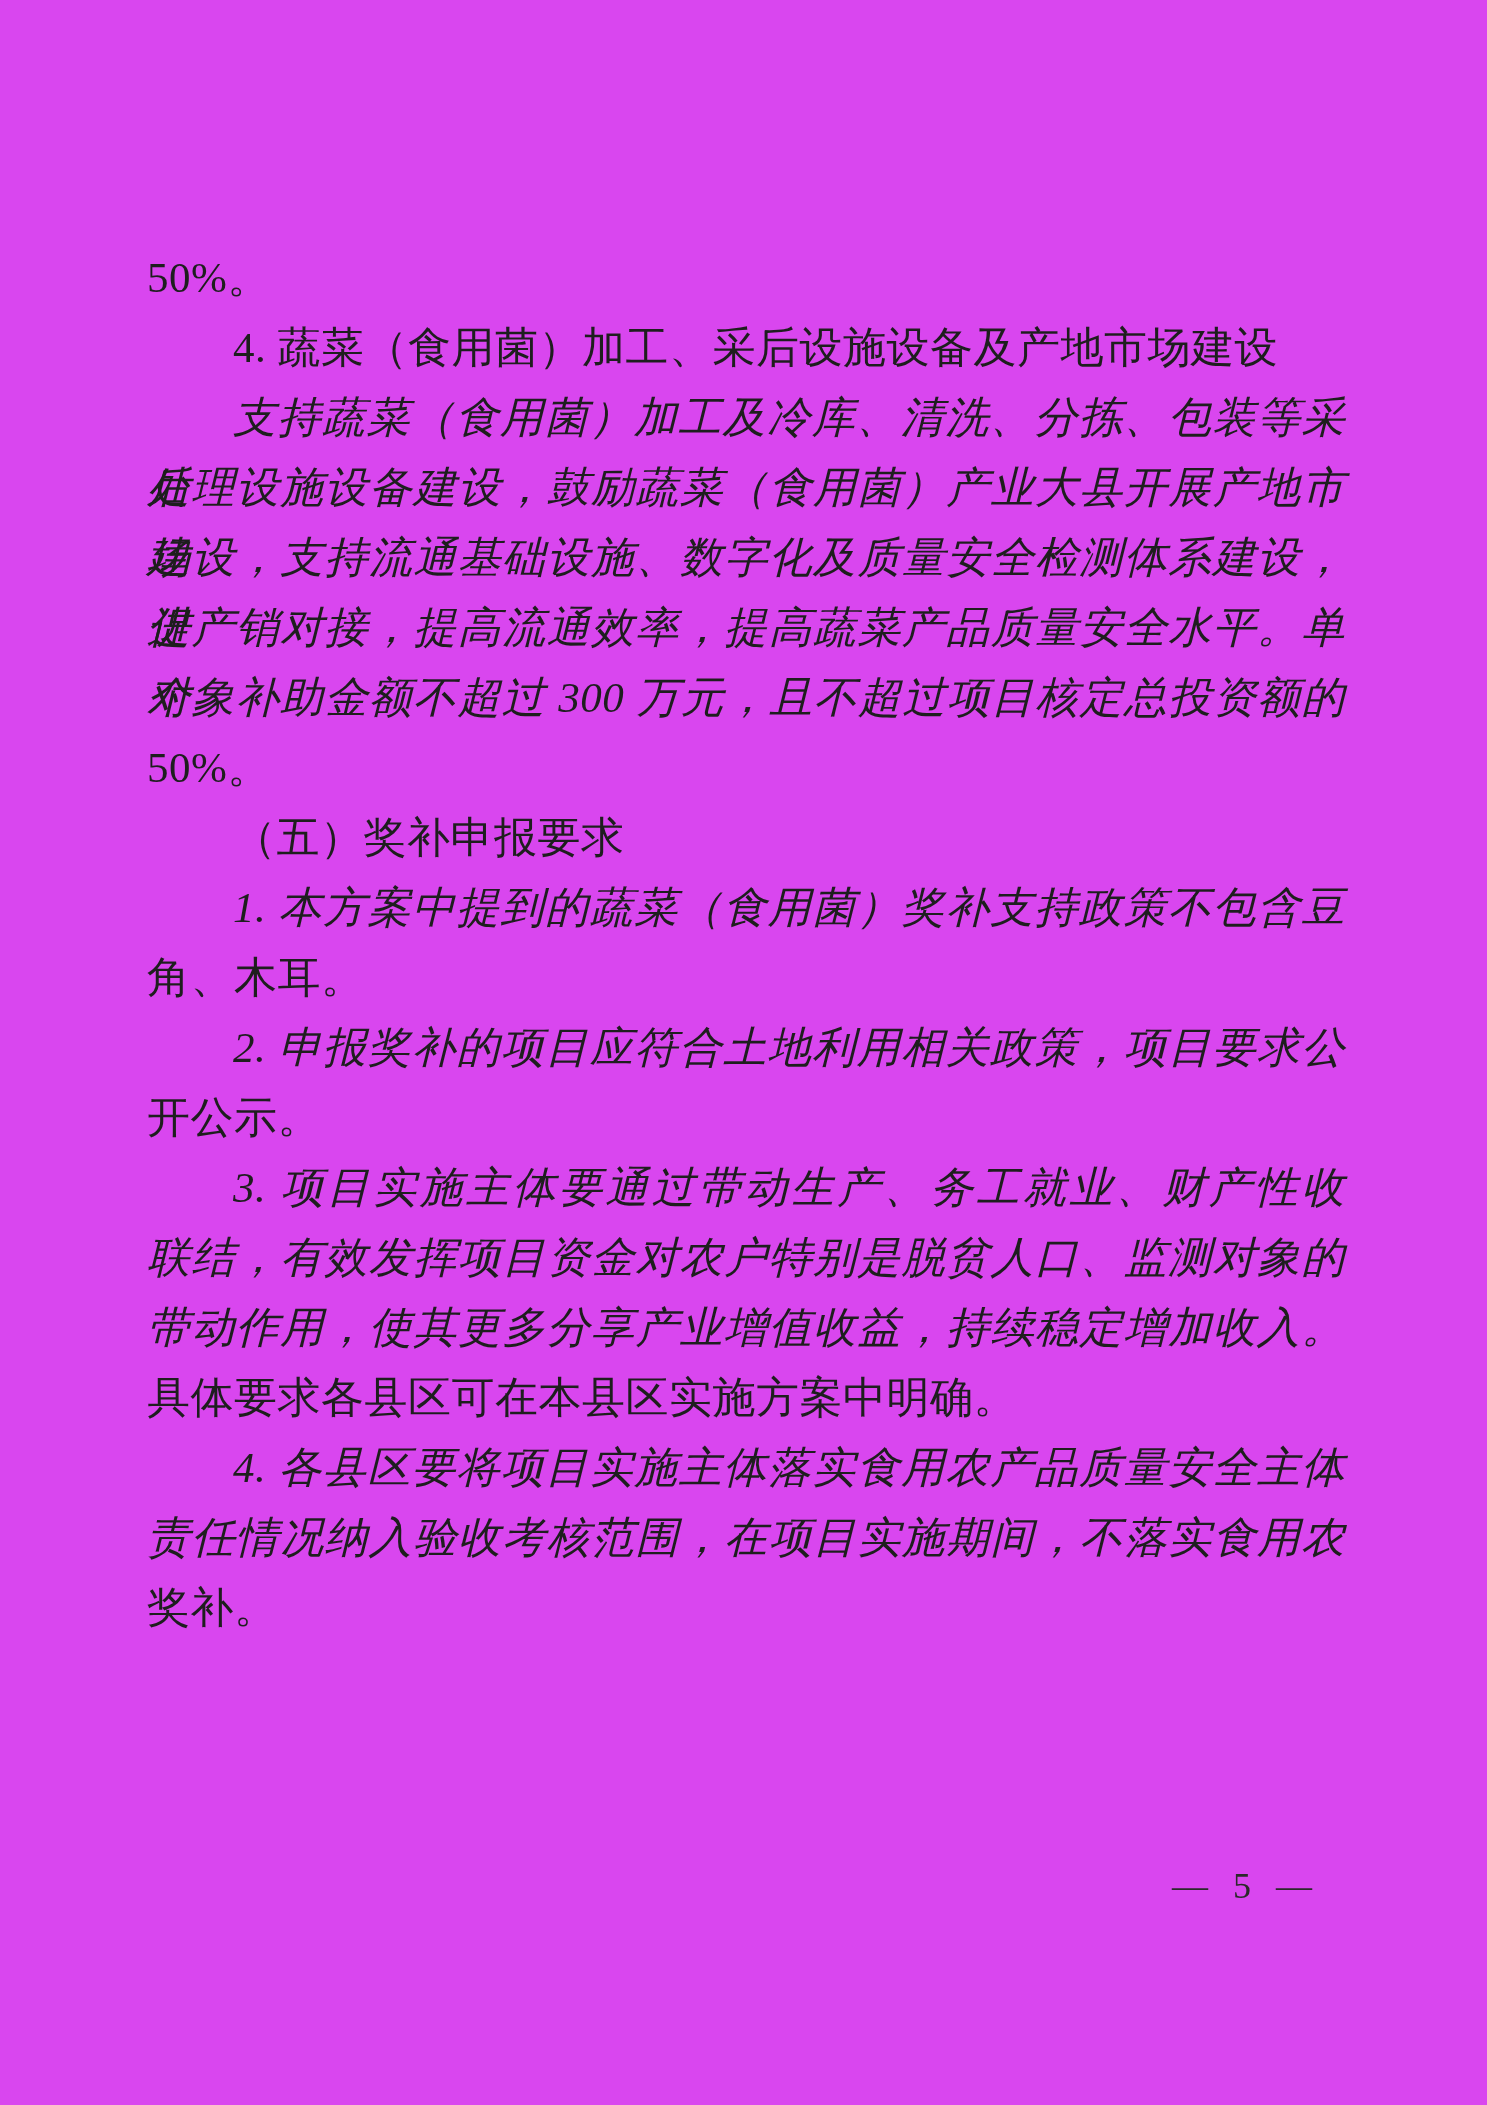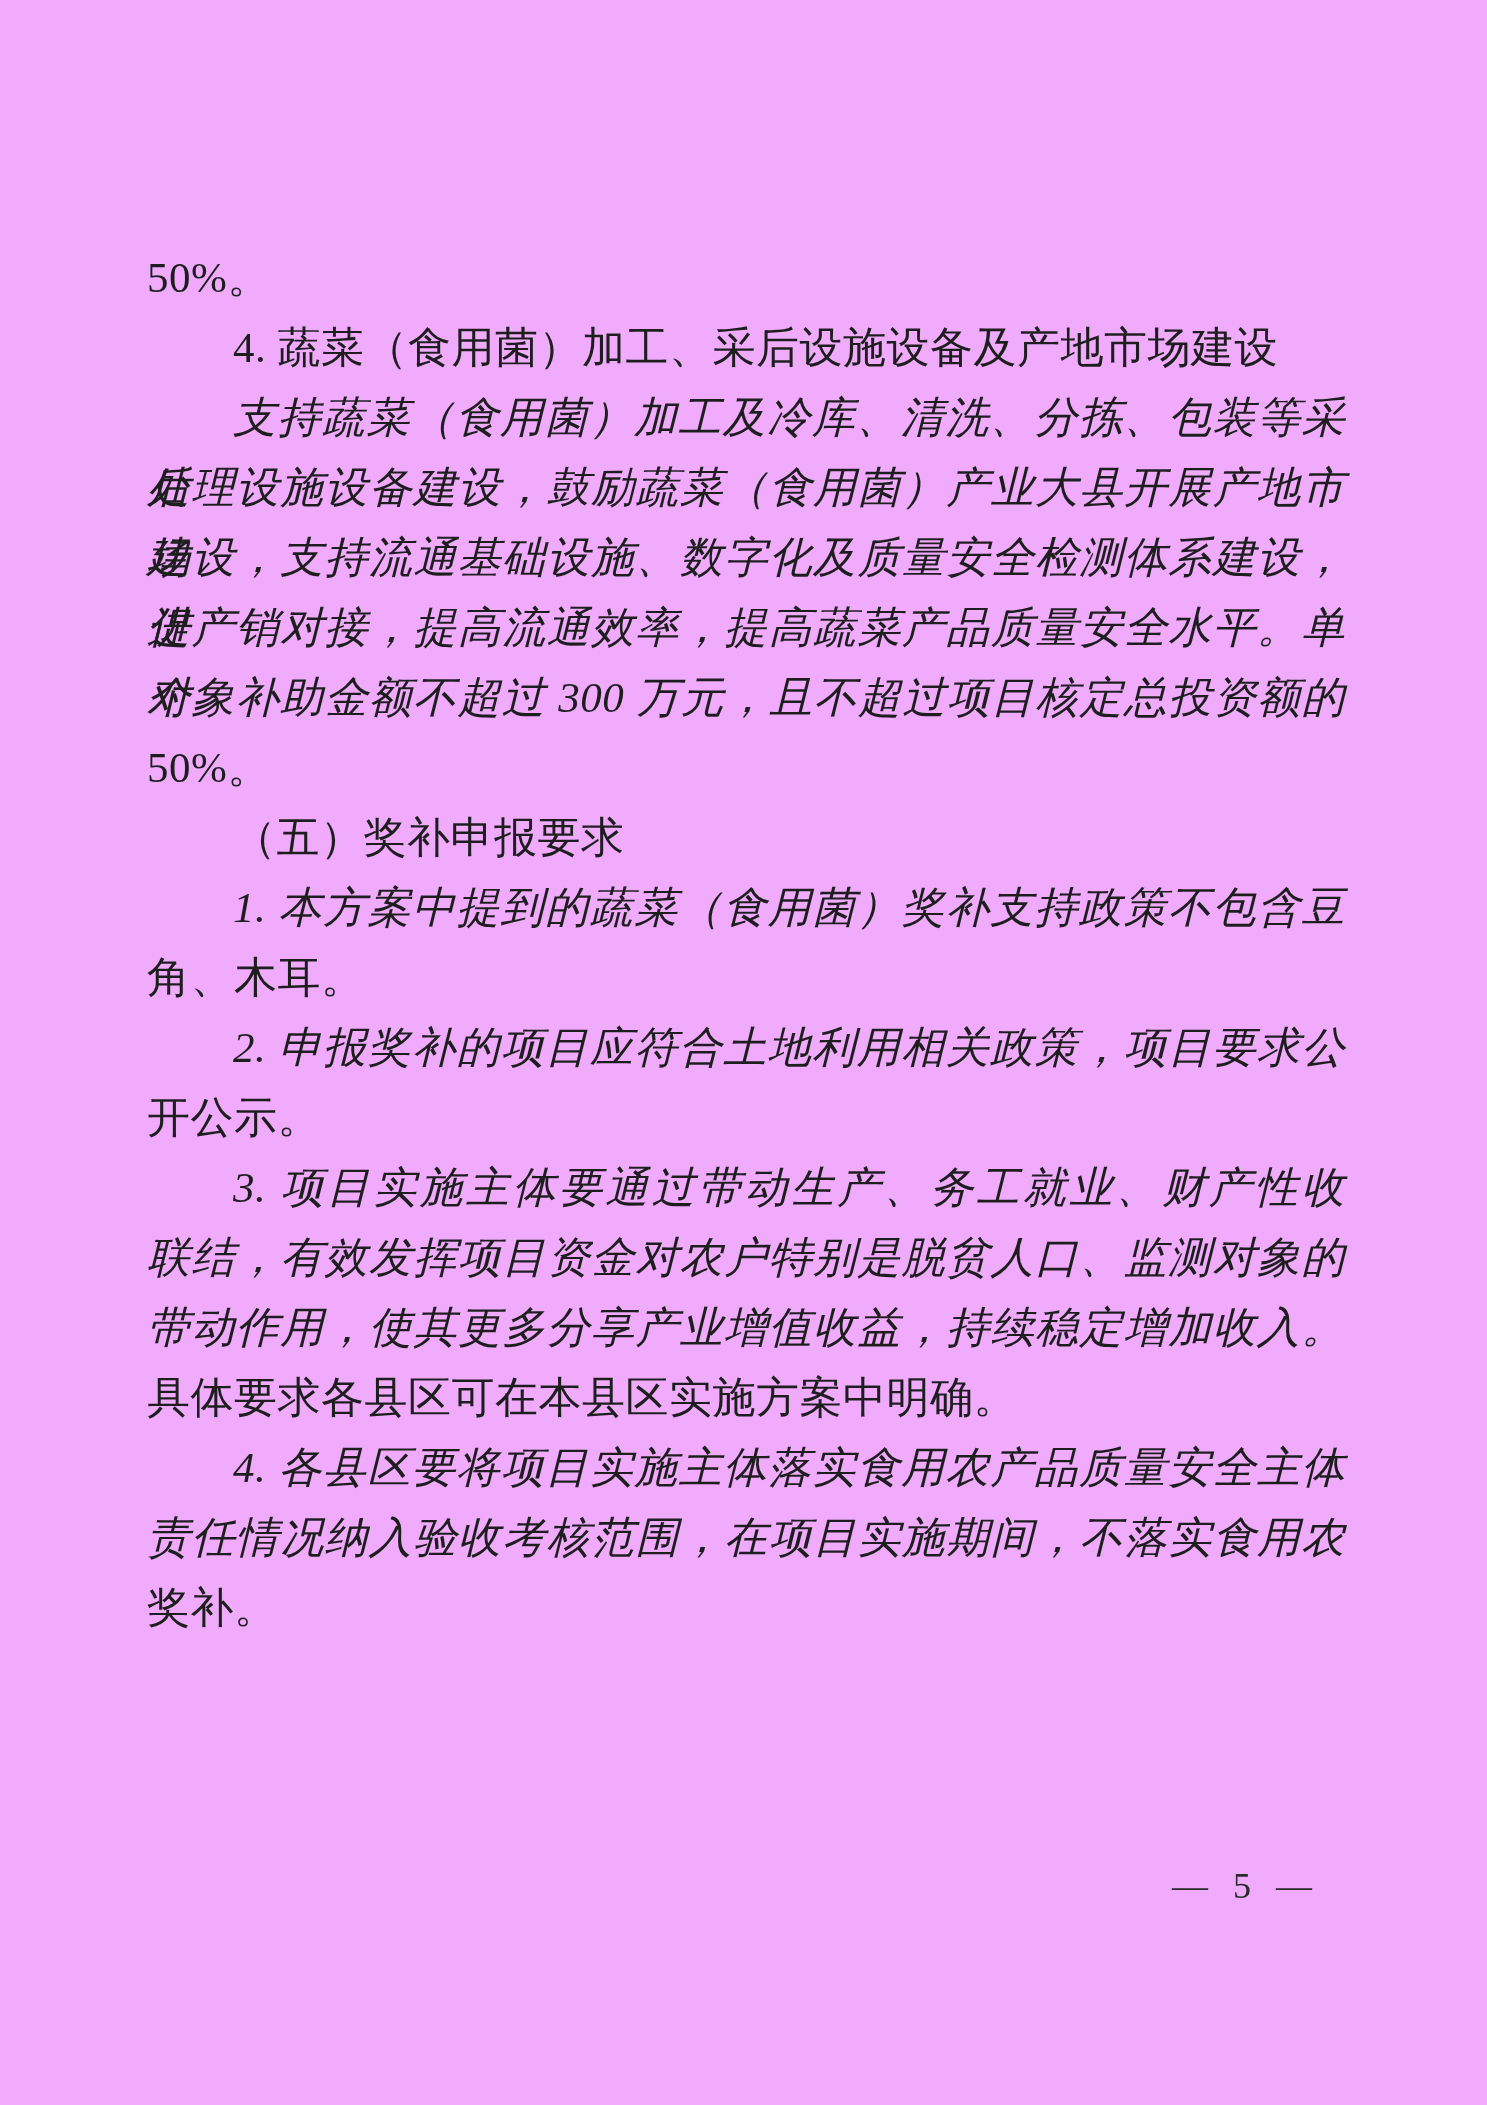--- a/index.html
+++ b/index.html
@@ -5,21 +5,21 @@
   html, body {
     margin: 0;
     padding: 0;
     background: #e8e8e8;
   }
   .page {
     position: relative;
     width: 1487px;
     height: 2105px;
     margin: 0 auto;
-    background: #f0abfc;
+    background: #d946ef;
     font-family: "Liberation Serif", serif;
     color: #1e1e1e;
     overflow: hidden;
   }
   .content {
     position: absolute;
     left: 147px;
     top: 243px;
     width: 1198px;
   }

